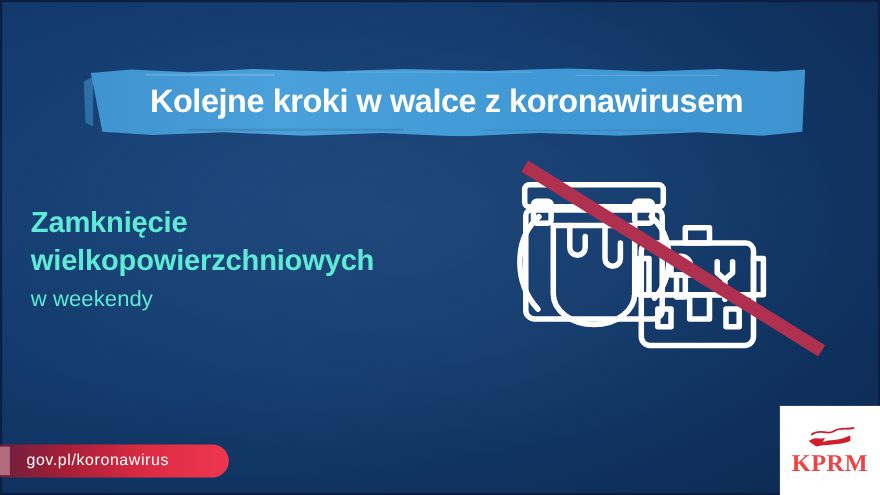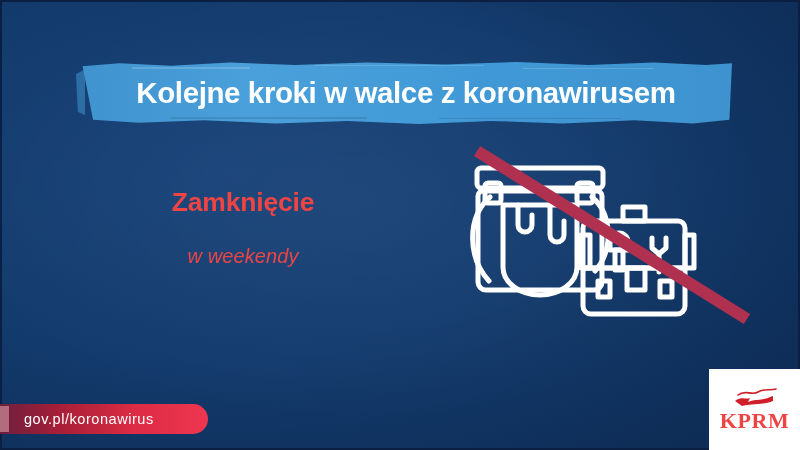--- a/index.html
+++ b/index.html
@@ -92,36 +92,34 @@
     white-space: nowrap;
     z-index: 3;
   }
 
   
   .headline {
     position: absolute;
     left: 28px;
     top: 185px;
     width: 430px;
-    text-align: center;
-    color: #ef4444;
+    color: #5eead4;
   }
   .headline .line {
     font-size: 26.5px;
     font-weight: bold;
     line-height: 1.30;
     letter-spacing: -0.2px;
     white-space: nowrap;
   }
   .headline .sub {
-    margin-top: 26px;
+    margin-top: 7px;
     font-size: 20px;
     font-weight: normal;
     letter-spacing: 0.1px;
-    font-style: italic;
   }
 
   
   .illo {
     position: absolute;
     left: 455px;
     top: 135px;
     width: 330px;
     height: 215px;
   }
@@ -197,20 +195,21 @@
       <span class="banner-streak bs2"></span>
       <span class="banner-streak bs3"></span>
       <span class="banner-streak bs4"></span>
       <span class="banner-streak bs5"></span>
     </div>
     <div class="banner-title">Kolejne kroki w walce z koronawirusem</div>
   </div>
 
   <div class="headline">
     <div class="line">Zamknięcie</div>
+    <div class="line">wielkopowierzchniowych</div>
     <div class="sub">w weekendy</div>
   </div>
 
   <div class="illo">
     <svg viewBox="0 0 330 215" xmlns="http://www.w3.org/2000/svg">
 
       <g fill="none" stroke="#ffffff" stroke-width="5" stroke-linejoin="round" stroke-linecap="round">
 
         <path d="M35 62 C 12 82, 12 122, 34 146"></path>
 

